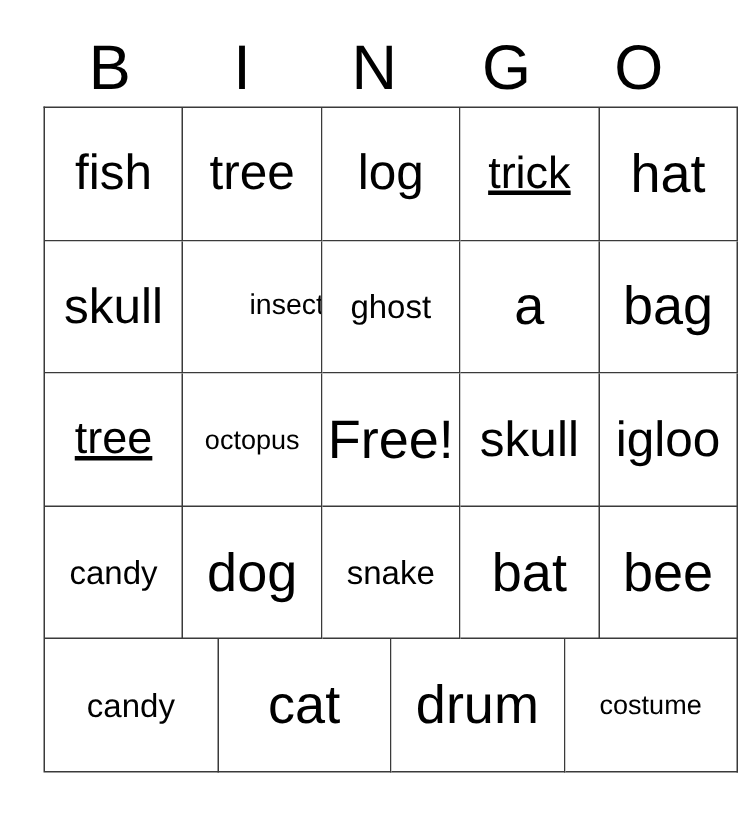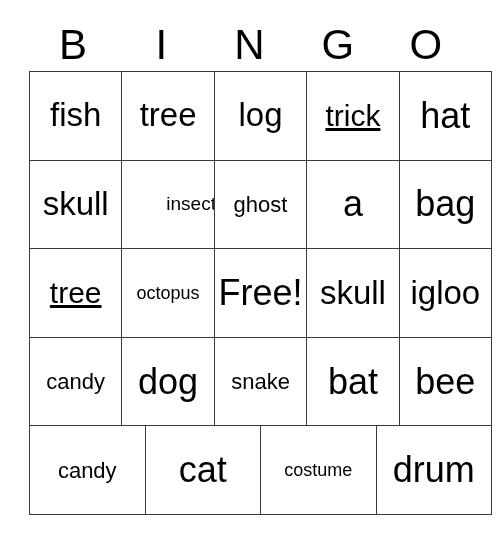--- a/index.html
+++ b/index.html
@@ -174,21 +174,21 @@
     </div>
 
     <div class="grid-row">
       <div class="grid-cell">
           <span class="cell-text sz-sm">candy</span>
         </div>
       <div class="grid-cell">
           <span class="cell-text sz-xl">cat</span>
         </div>
       <div class="grid-cell">
-          <span class="cell-text sz-xxs">costume</span>
+          <span class="cell-text sz-xl">drum</span>
         </div>
       <div class="grid-cell">
-          <span class="cell-text sz-xl">drum</span>
+          <span class="cell-text sz-xxs">costume</span>
         </div>
     </div>
 
   </div>
 </div>
 
 </body></html>

